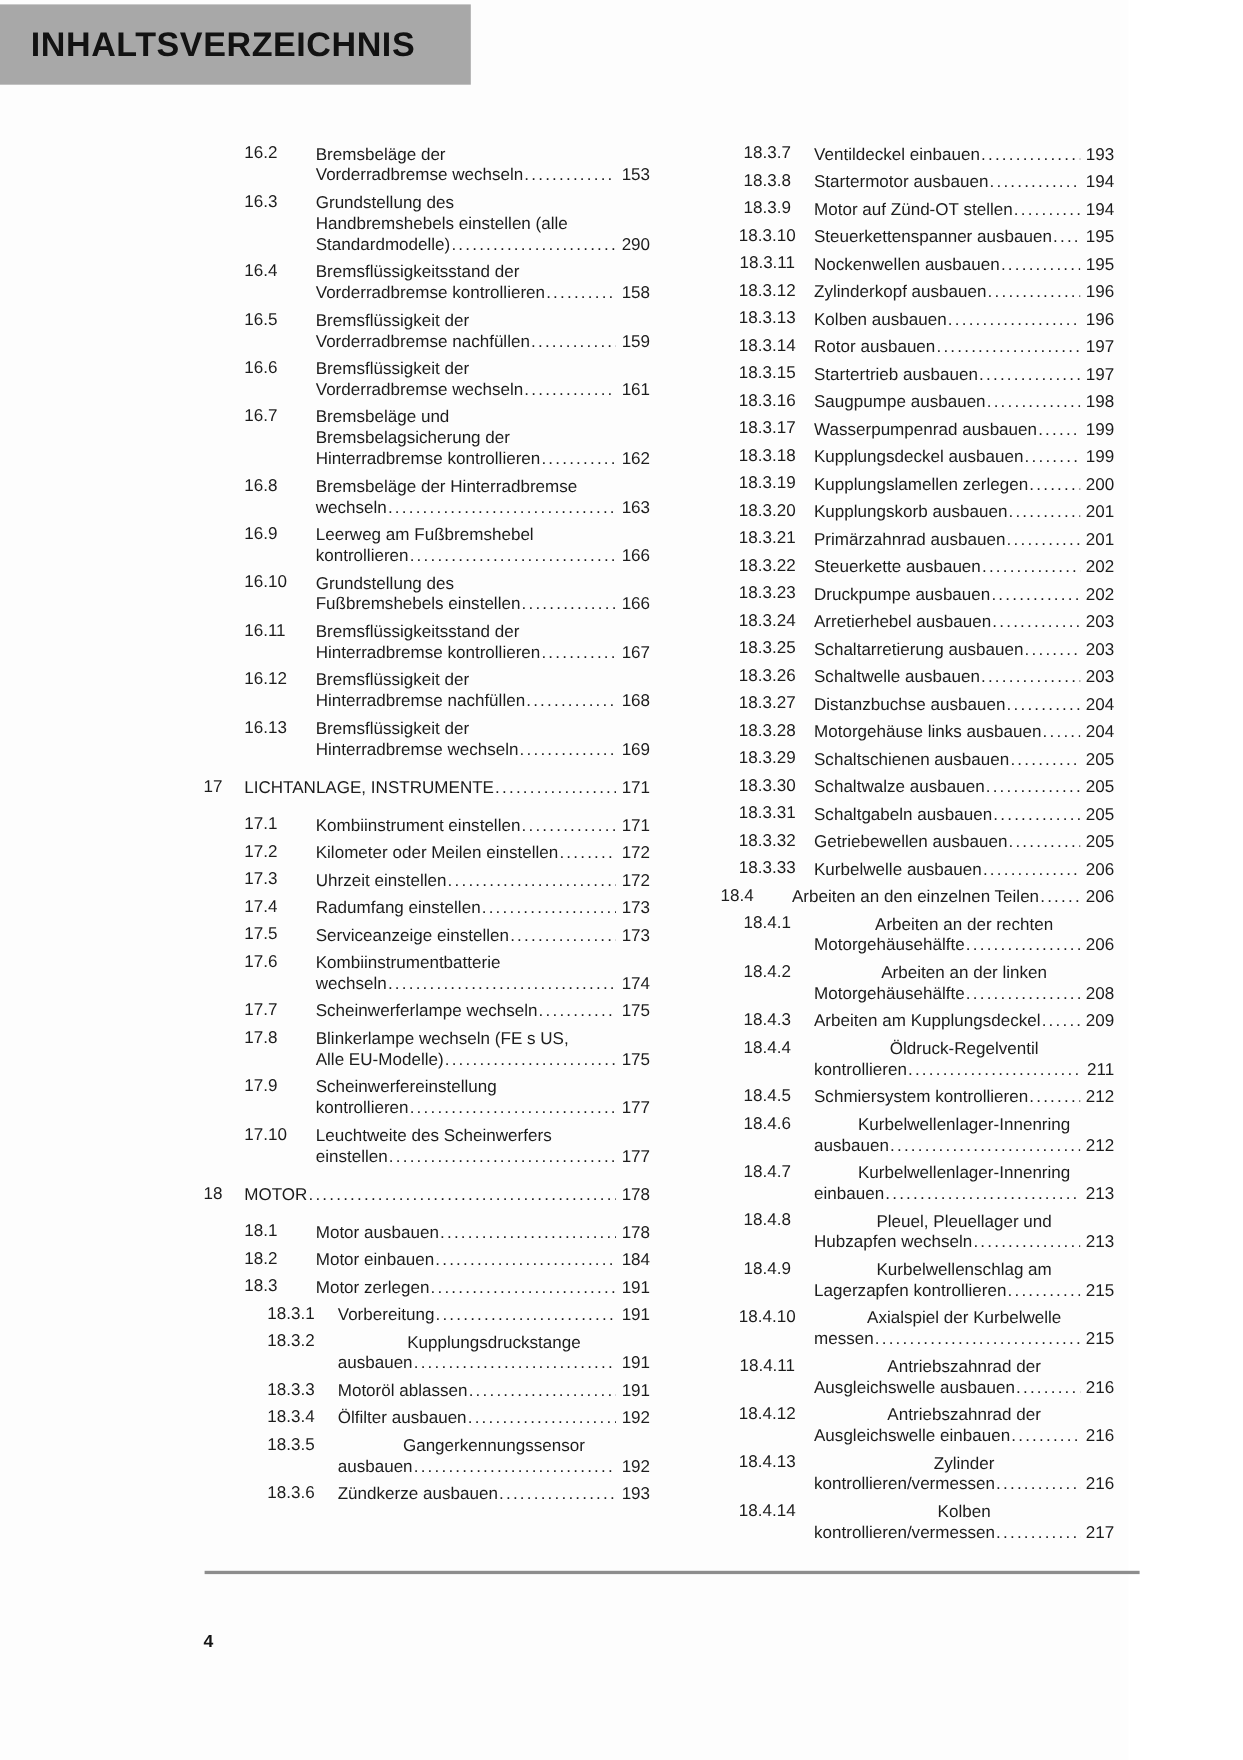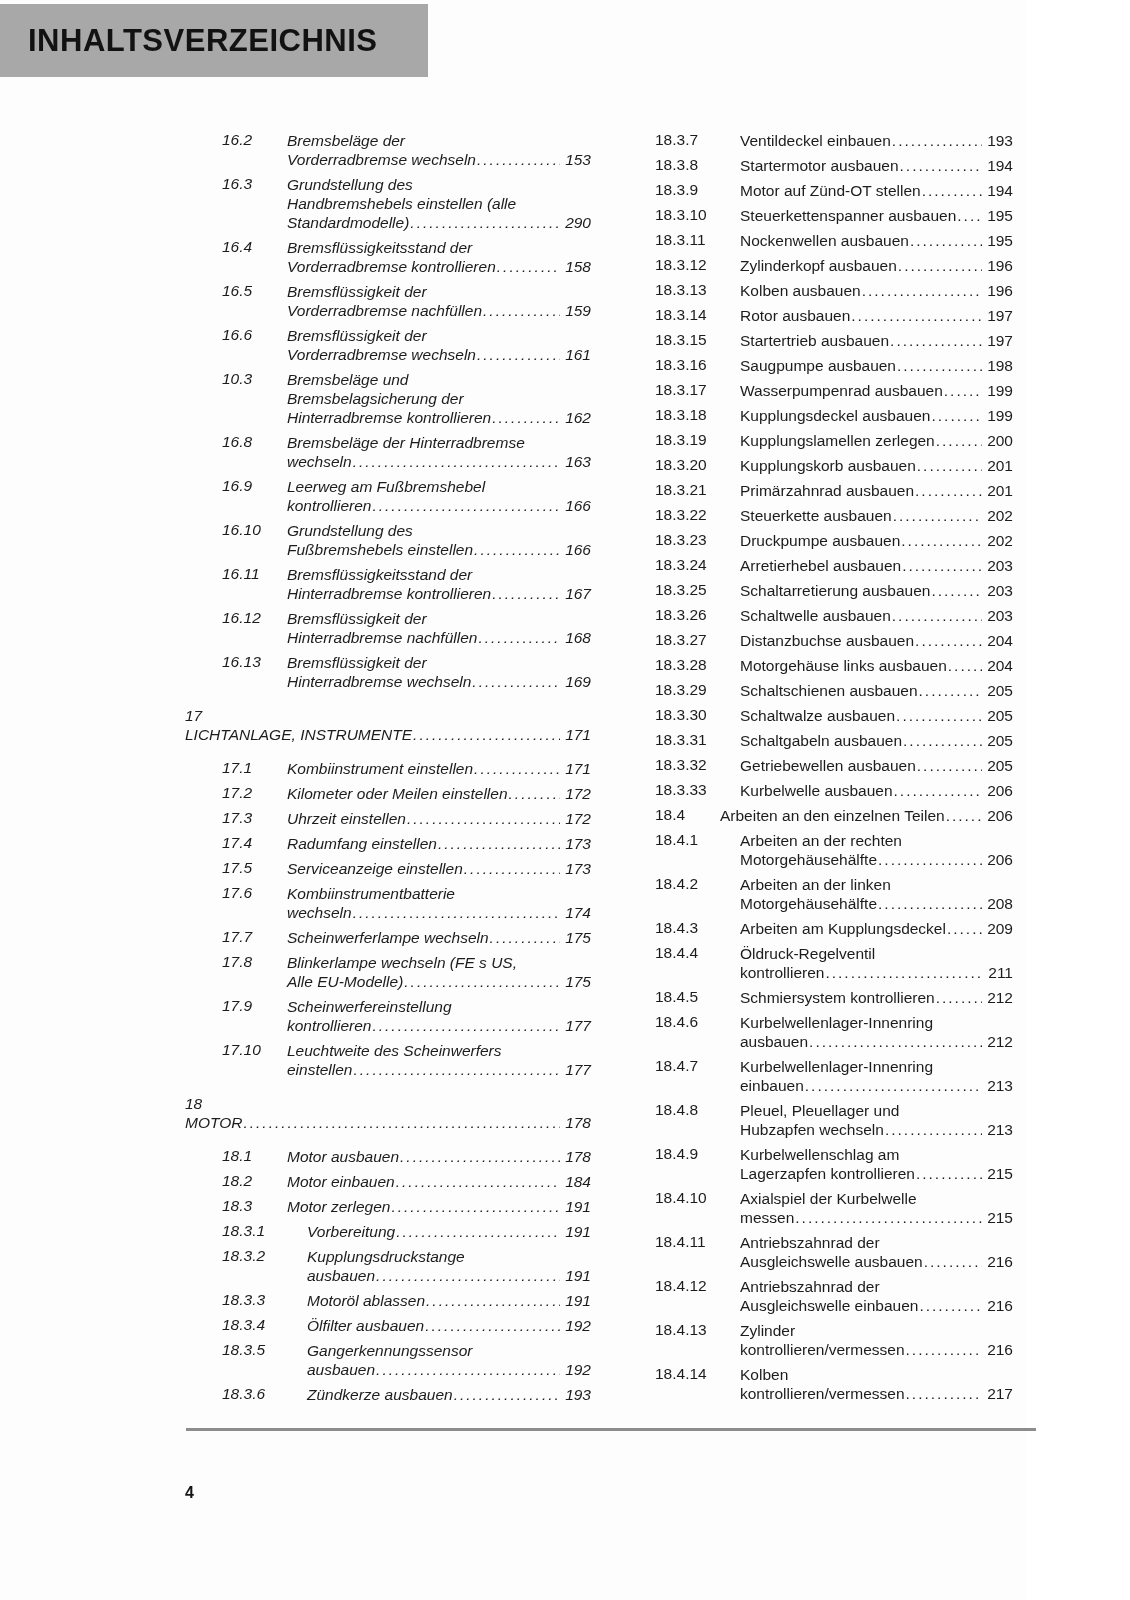--- a/index.html
+++ b/index.html
@@ -19,45 +19,45 @@
     background:#a8a8a8;
     display:flex;align-items:center;
   }
   .banner .title{
     font-size:31px;font-weight:bold;color:#121212;
     padding-left:28px;letter-spacing:0.5px;white-space:nowrap;
   }
 
   
   .col{position:absolute;top:131px;font-size:15.5px;}
-  .col-left{left:185px;width:406px;font-style:italic;}
+  .col-left{left:185px;width:406px;}
   .col-right{left:618px;width:395px;}
 
   .entry{display:flex;margin-bottom:6px;}
   .entry .num{flex:none;}
   .entry .body{flex:1;min-width:0;}
   .tline{line-height:19px;}
   .tline.last{display:flex;align-items:baseline;}
   .tline .txt{flex:none;white-space:nowrap;}
   .dots{
     flex:1;overflow:hidden;white-space:nowrap;
     margin-left:1px;min-width:8px;
   }
   .dots::after{
     content:"....................................................................................................";
     letter-spacing:2px;
   }
   .pg{flex:none;padding-left:5px;}
 
   
   .lvl1 .num{width:37px;}
-  .lvl1{margin-top:16px;margin-bottom:15px;flex-direction:column;}
+  .lvl1{margin-top:16px;margin-bottom:15px;}
   .lvl2{margin-left:37px;}
   .lvl2 .num{width:65px;}
-  .lvl3{margin-left:37px;}
+  .lvl3{margin-left:37px;text-align:center;}
   .lvl3 .num{width:85px;}
   .col .entry:first-child{margin-top:0;}
 
   
   .footer-rule{
     position:absolute;left:186px;top:1428px;width:850px;height:3px;
     background:#8d8d8d;
   }
   .page-number{
     position:absolute;left:185px;top:1484px;
@@ -124,21 +124,21 @@
         <div class="body">
           <div class="tline">Bremsflüssigkeit der</div>
           <div class="tline last">
             <span class="txt">Vorderradbremse wechseln</span>
             <span class="dots"></span>
             <span class="pg">161</span>
           </div>
         </div>
       </div>
       <div class="entry lvl2">
-        <span class="num">10.3</span>
+        <span class="num">16.7</span>
         <div class="body">
           <div class="tline">Bremsbeläge und</div>
           <div class="tline">Bremsbelagsicherung der</div>
           <div class="tline last">
             <span class="txt">Hinterradbremse kontrollieren</span>
             <span class="dots"></span>
             <span class="pg">162</span>
           </div>
         </div>
       </div>

